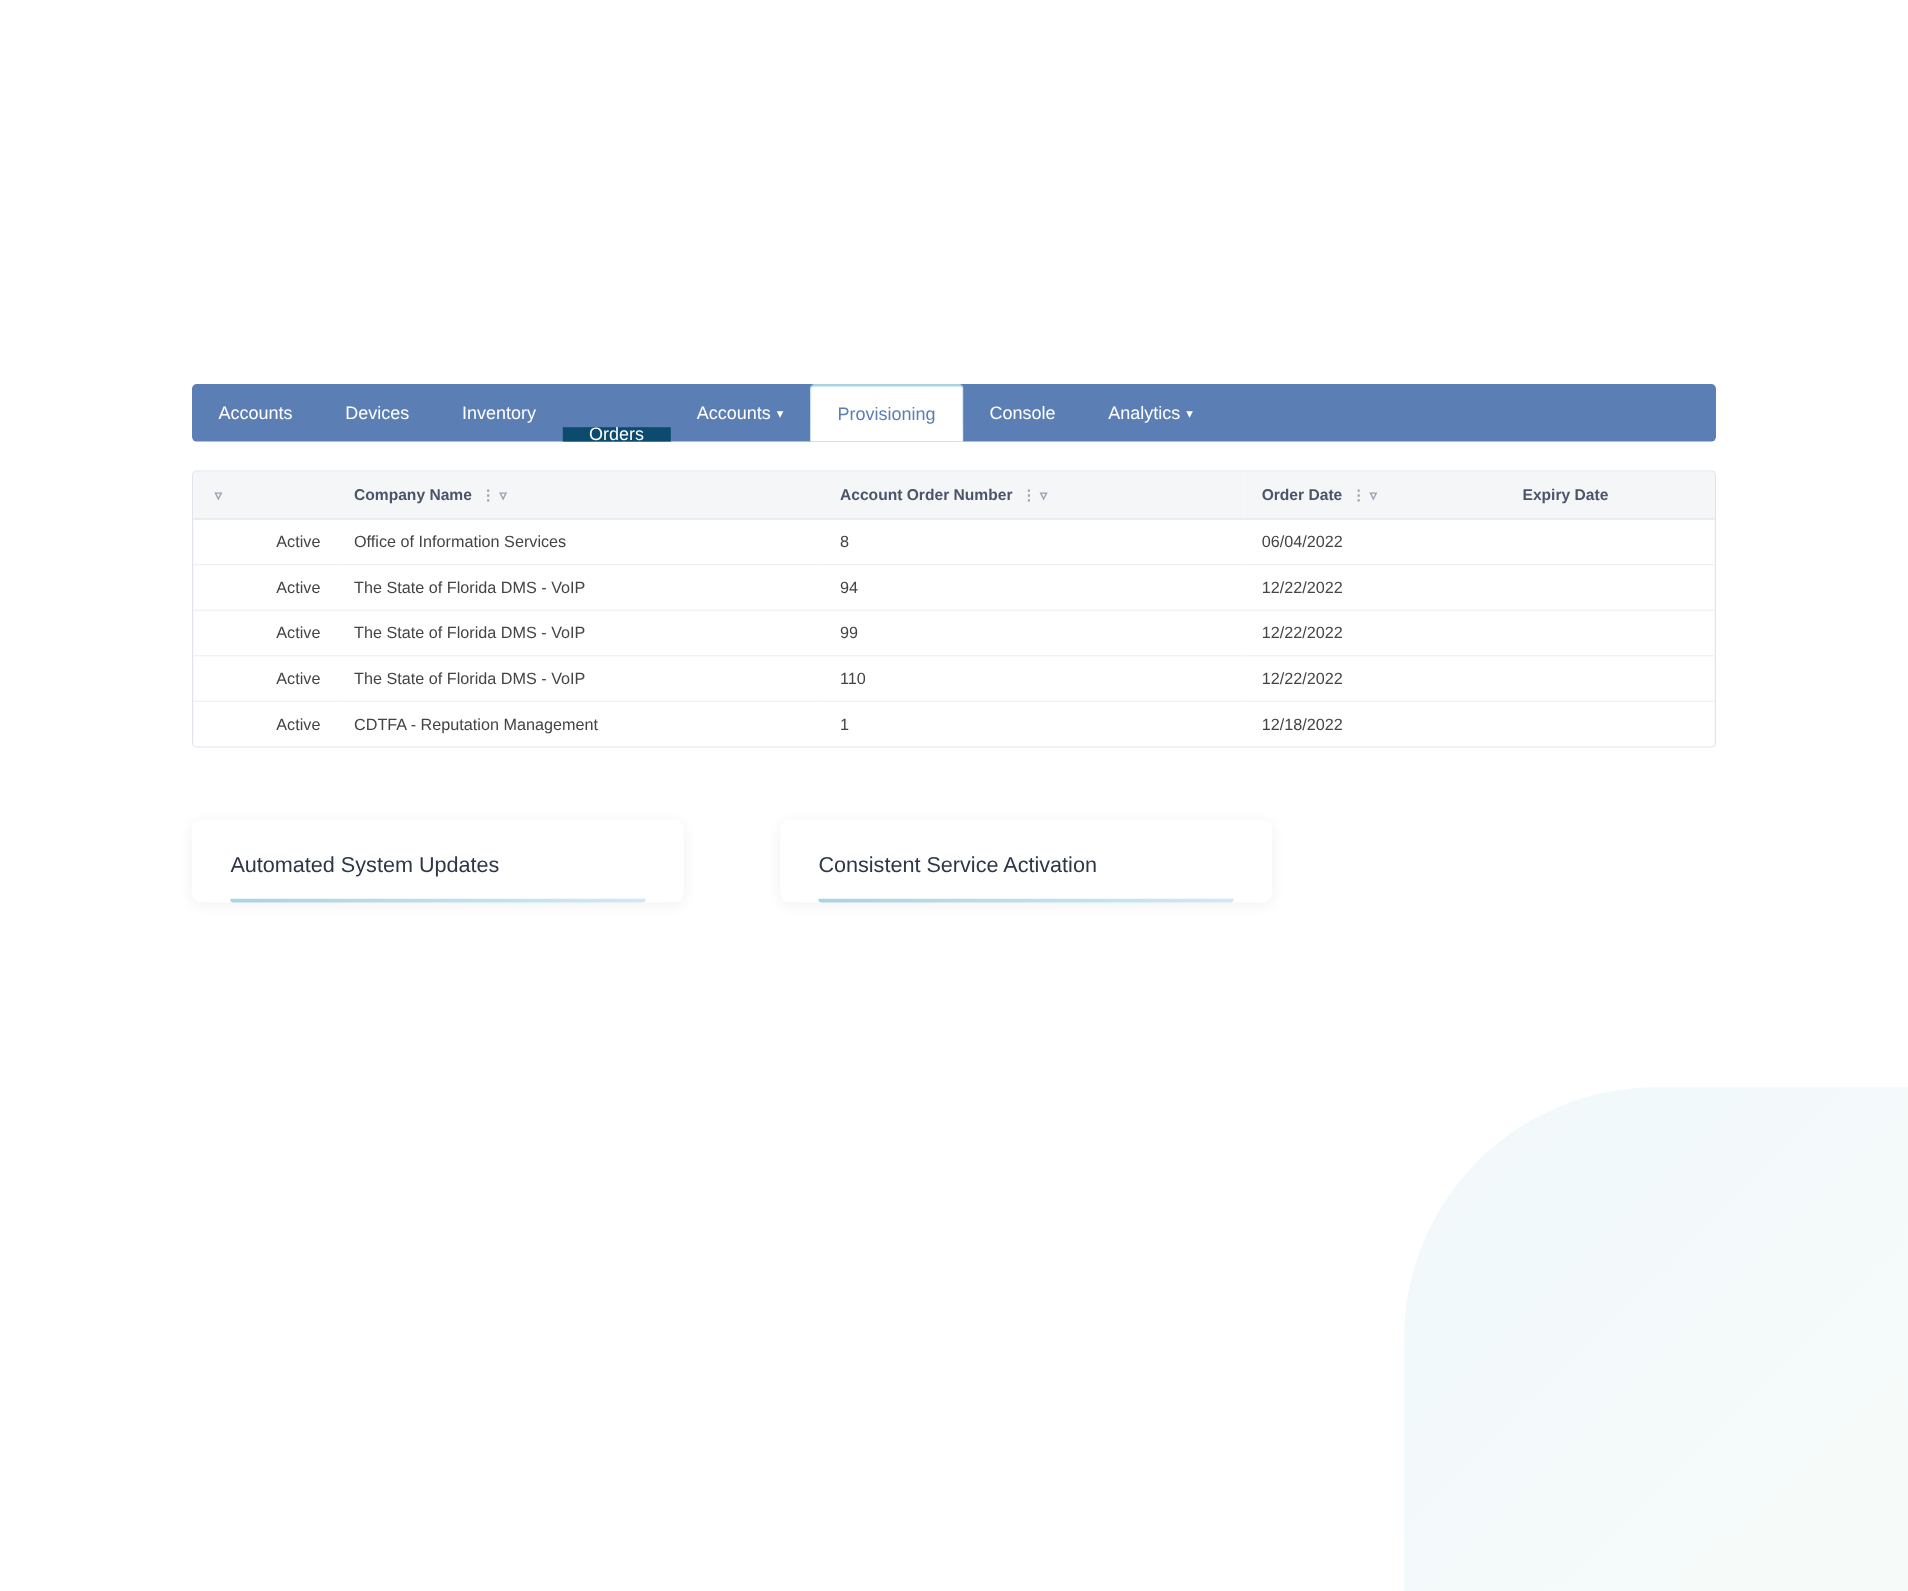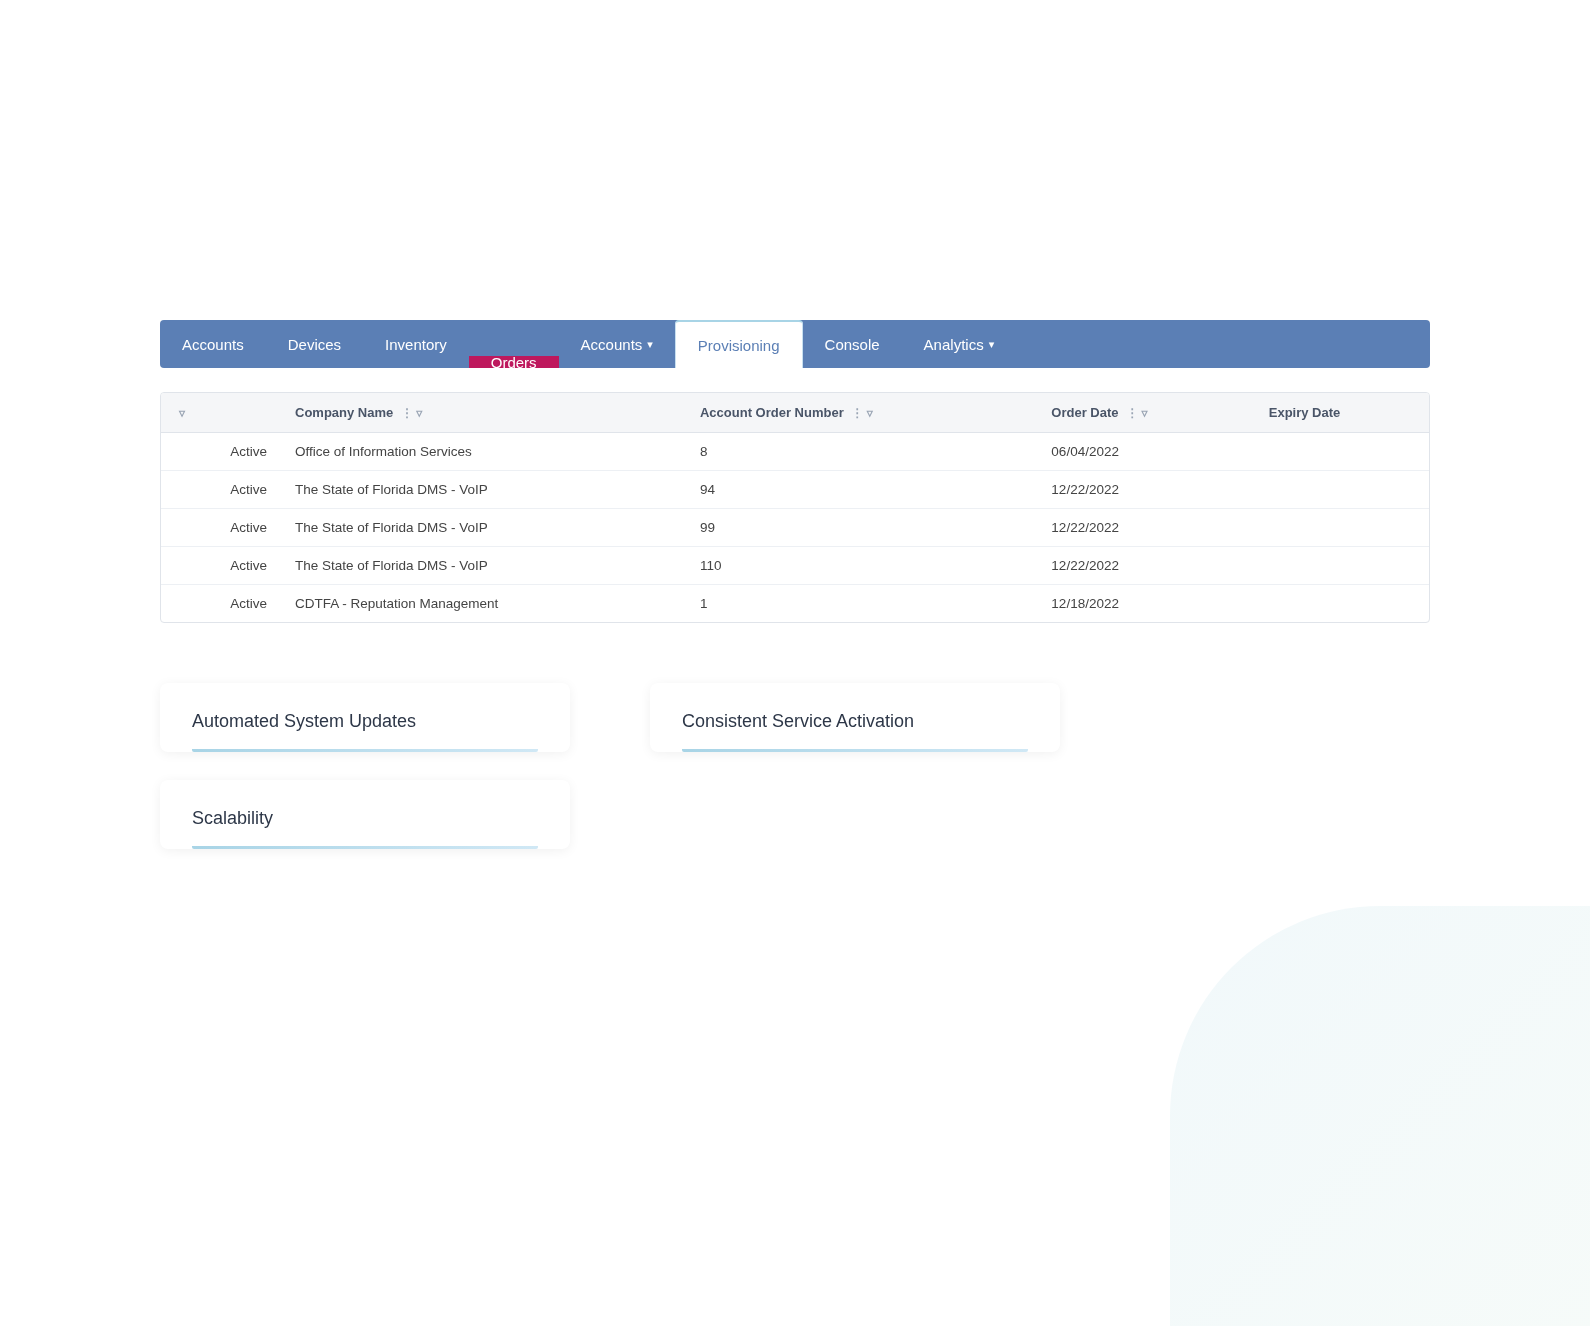--- a/index.html
+++ b/index.html
@@ -51,21 +51,21 @@
       color: #fff;
       cursor: pointer;
       font-size: 15px;
       font-weight: 400;
       white-space: nowrap;
       user-select: none;
       transition: background 0.15s;
     }
 
     .nav-item.orders {
-      background: #be185d;
+      background: #0c4a6e;
       margin-top: 36px;
     }
 
     .nav-item.provisioning {
       background: #fff;
       color: #5b7fb5;
       border-radius: 4px 4px 0 0;
       position: relative;
       top: 0;
       margin-top: 0;
@@ -278,18 +278,15 @@
     </table>
   </div>
 
   <div class="features-section">
     <div class="feature-card">
       <span class="feature-card-text">Automated System Updates</span>
     </div>
     <div class="feature-card">
       <span class="feature-card-text">Consistent Service Activation</span>
     </div>
-    <div class="feature-card">
-      <span class="feature-card-text">Scalability</span>
-    </div>
   </div>
 
 </div>
 
 </body></html>

